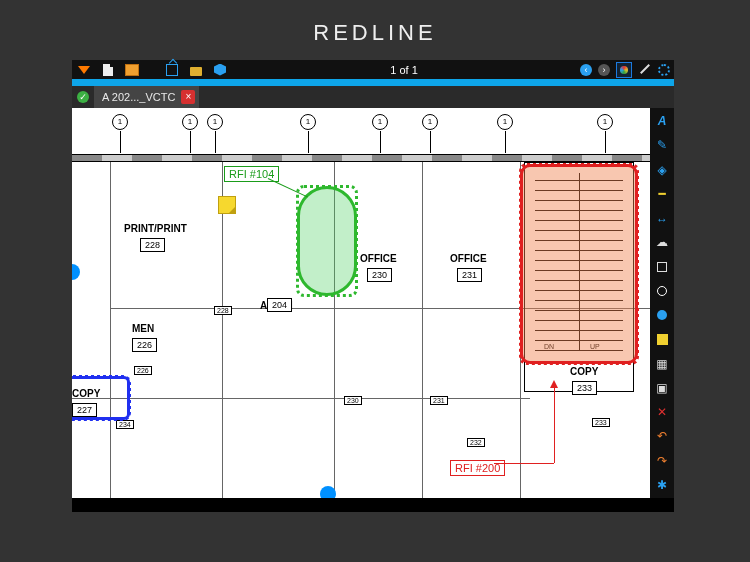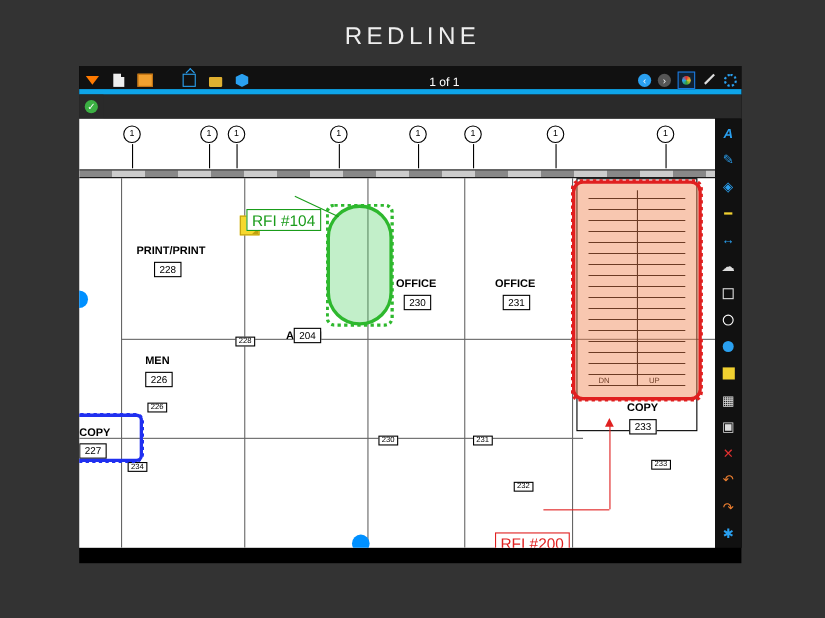--- a/index.html
+++ b/index.html
@@ -36,23 +36,23 @@
     display: flex;
     align-items: center;
     padding: 0 6px;
   }
   .status .spacer { flex: 1; }
   .status span { padding: 0 2px; }
   
   .tb {
     height: 26px;
     background: #111;
-    border-bottom: 5px solid #0ea5e9;
+    border-bottom: 7px solid #0ea5e9;
     display: flex;
-    align-items: flex-end;
+    align-items: center;
     padding: 0 4px;
     gap: 8px;
     color: #ddd;
     font-size: 12px;
   }
   .tb .ico { width:16px; height:16px; display:flex; align-items:center; justify-content:center; }
   .tb .center { flex:1; text-align:center; color:#fff; font-size:11px; }
   .tb .rt { display:flex; gap:6px; align-items:center; }
   .tri-down { width:0; height:0; border-left:6px solid transparent; border-right:6px solid transparent; border-top:8px solid #ff7a00; }
   .doc-icon { width:10px; height:12px; background:#eee; position:relative; }
@@ -113,21 +113,21 @@
   .grid-circles { position:absolute; top:6px; left:0; width:100%; height:20px; }
   .gc { position:absolute; top:0; width:16px; height:16px; border:1px solid #000; border-radius:50%; font-size:8px; line-height:14px; text-align:center; color:#000; background:#fff;}
   .gc::after{content:"";position:absolute;left:50%;top:16px;width:0; height:22px;border-left:1px solid #000;}
   .vline{position:absolute;top:54px;bottom:0;width:0;border-left:1px solid #666;}
   .hline{position:absolute;left:0;right:0;height:0;border-top:1px solid #666;}
   .roombox{position:absolute;border:1px solid #000;background:#fff;font-size:9px;color:#000;text-align:center;padding:1px 4px;}
   .roomname{position:absolute;font-size:10px;font-weight:bold;color:#000;}
   .smallnum{position:absolute;font-size:7px;border:1px solid #000;background:#fff;padding:0 2px;color:#000;}
 
   
-  .rfi-tag{position:absolute;border:1px solid;font-size:14px;padding:1px 4px;background:#fff;margin-top:24px;}
+  .rfi-tag{position:absolute;border:1px solid;font-size:11px;padding:1px 4px;background:#fff;}
   .rfi-tag.green{border-color:#1a9c1a;color:#1a9c1a;}
   .rfi-tag.red{border-color:#e02020;color:#e02020;}
   .sticky{position:absolute;width:18px;height:18px;background:#f6d82e;border:1px solid #c0a010;}
   .sticky::after{content:"";position:absolute;right:0;bottom:0;width:6px;height:6px;background:#c0a010;clip-path:polygon(100% 0,0 100%,100% 100%);}
   .cloud{position:absolute;border:3px solid;filter:url(#none);}
   .cloud.green{border-color:#2eb82e;background:rgba(80,210,100,0.35);}
   .cloud.red{border-color:#e02020;background:rgba(240,130,80,0.45);}
   .cloud.blue{border-color:#2030f0;background:transparent;}
   .cloud::before{content:"";position:absolute;inset:-4px;border:3px dotted currentColor;border-radius:8px;color:inherit;}
   .cloud.green{color:#2eb82e;}
@@ -171,20 +171,24 @@
       <div class="redline-ico"></div>
       <div class="pencil-ico"></div>
       <div class="gear-ico"></div>
     </div>
   </div>
 
   <div class="tabbar">
     <div class="ok">
         <div class="ok-badge">✓</div>
       </div>
+    <div class="tab">
+      <span>A 202..._VCTC</span>
+      <span class="close">×</span>
+    </div>
   </div>
 
   <div class="workspace">
     <div class="canvas">
 
       <div class="grid-circles">
         <div class="gc" style="left:40px">1</div>
         <div class="gc" style="left:110px">1</div>
         <div class="gc" style="left:135px">1</div>
         <div class="gc" style="left:228px">1</div>

